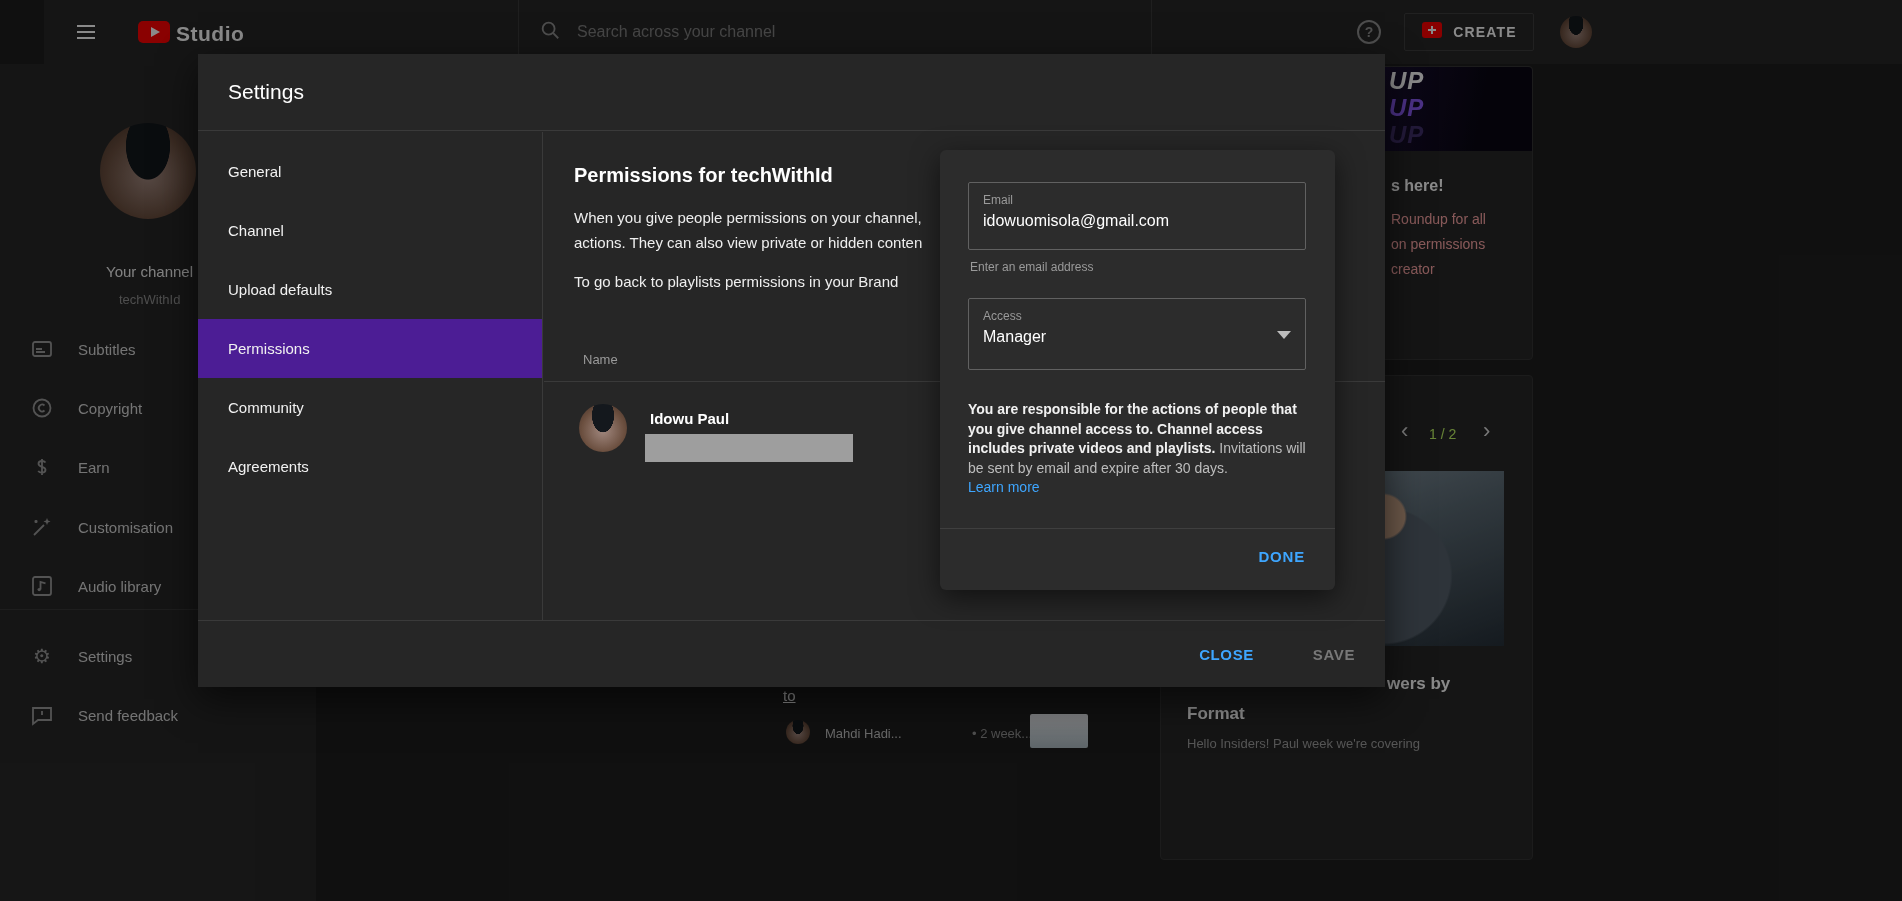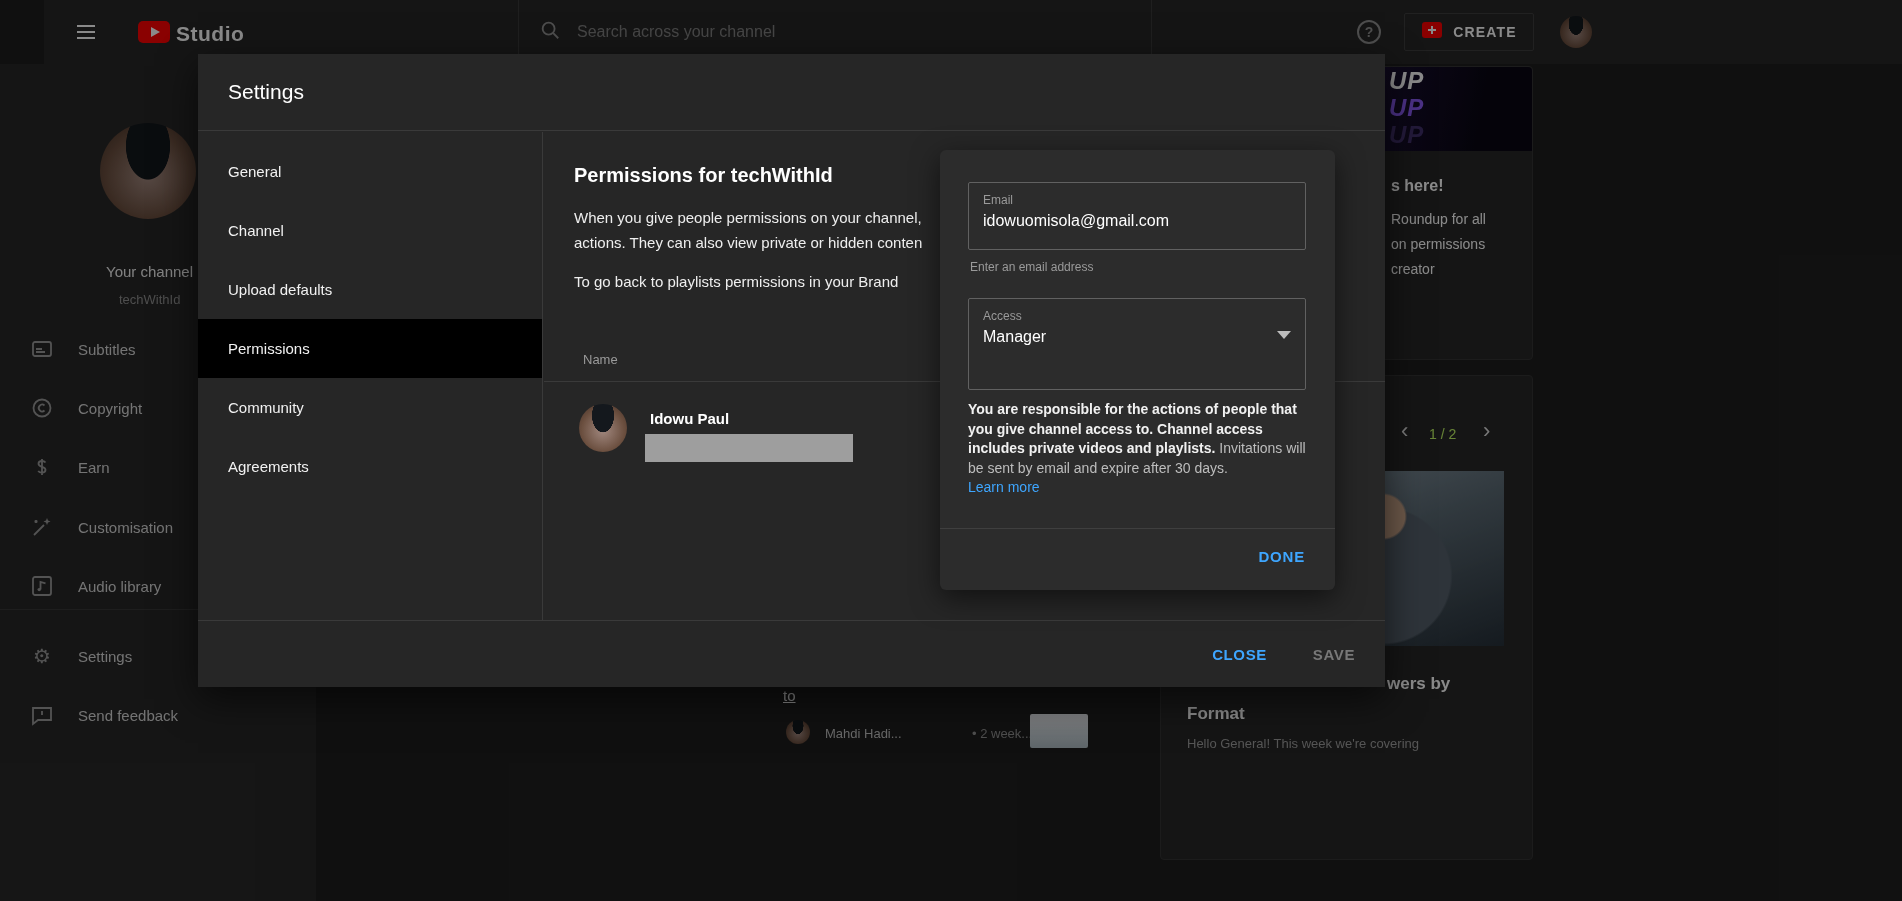--- a/index.html
+++ b/index.html
@@ -36,61 +36,61 @@
   #comment-author { left:825px; top:726px; font-size:13px; color:#bfbfbf; }
   #comment-time { left:936px; top:726px; font-size:13px; color:#909090;margin-left:36px; }
   #comment-thumb { left:1030px; top:714px; width:58px; height:34px; border-radius:2px; background:linear-gradient(180deg,#e8eaed 0%,#b0bec5 100%); }
 
   .bg-card { position:absolute; background:#282828; border:1px solid #343434; border-radius:4px; z-index:5; }
   #promo-card { left:1160px; top:66px; width:373px; height:294px; }
   #promo-art { position:absolute; top:0; left:0; width:100%; height:84px; border-radius:4px 4px 0 0; background:linear-gradient(100deg,#05050b 55%,#1a1033 55%,#0a0714 85%); overflow:hidden; }
   .up { position:absolute; left:228px; font-size:24px; font-weight:800; font-style:italic; letter-spacing:1px; }
   #up1 { top:0; color:#ffffff; } #up2 { top:27px; color:#8b5cf6; } #up3 { top:54px; color:#41306b; }
   #promo-title { position:absolute; left:230px; top:110px; font-size:16px; font-weight:bold; color:#fff; }
-  .promo-line { position:absolute; left:230px; font-size:14px; color:#ffffff; }
+  .promo-line { position:absolute; left:230px; font-size:14px; color:#fca5a5; }
   #pl0 { top:144px; } #pl1 { top:169px; } #pl2 { top:194px; }
 
   #video-card { left:1160px; top:375px; width:373px; height:485px; }
   .chev { position:absolute; top:44px; font-size:22px; color:#ddd; cursor:pointer; line-height:22px; }
   #chev-l { left:240px; } #chev-r { left:322px; }
   #pagination { position:absolute; left:268px; top:50px; font-size:14px; color:#bef264; }
   #video-photo { position:absolute; left:26px; top:95px; width:317px; height:175px; background:radial-gradient(circle at 62% 26%, #c9a489 0 9%, transparent 10%), radial-gradient(circle at 62% 60%, #55606b 0 30%, transparent 31%), linear-gradient(160deg,#93a3ae 0%,#5c6b75 45%,#27313a 100%); }
   .vtitle { position:absolute; font-size:17px; font-weight:bold; color:#fff; }
   #vt0 { left:226px; top:298px; } #vt1 { left:26px; top:328px; }
   #video-body { position:absolute; left:26px; top:360px; width:320px; font-size:13px; color:#9f9f9f; white-space:nowrap; overflow:hidden; }
 
   
   #scrim { position:absolute; inset:0; background:rgba(0,0,0,0.46); z-index:50; }
 
   
   #modal { position:absolute; left:198px; top:54px; width:1187px; height:633px; background:#262626; z-index:100; box-shadow:0 12px 36px rgba(0,0,0,0.6); }
   #modal-header { position:absolute; top:0; left:0; width:100%; height:77px; border-bottom:1px solid #3a3a3a; display:flex; align-items:center; padding-left:30px; }
   #modal-title { font-size:21px; font-weight:500; color:#fff; }
   #modal-nav { position:absolute; top:78px; left:0; width:345px; bottom:67px; border-right:1px solid #3a3a3a; padding-top:10px; }
   .nav-item { height:59px; display:flex; align-items:center; padding-left:30px; font-size:15px; font-weight:500; color:#f1f1f1; cursor:pointer; }
-  .nav-item.selected { background:#000000; }
+  .nav-item.selected { background:#4c1d95; }
   #modal-content { position:absolute; left:346px; top:78px; right:0; bottom:67px; }
   #content-heading { position:absolute; left:30px; top:32px; font-size:20px; font-weight:bold; color:#fff; }
   .body-line { position:absolute; left:30px; font-size:15px; color:#eee; white-space:nowrap; }
   #bl1 { top:77px; } #bl2 { top:102px; } #bl3 { top:141px; }
   #name-header { position:absolute; left:39px; top:220px; font-size:13px; color:#9a9a9a; }
   #name-divider { position:absolute; left:0; top:249px; width:100%; height:1px; background:#3a3a3a; }
   #row-avatar { position:absolute; left:35px; top:272px; width:48px; height:48px; }
   #row-name { position:absolute; left:106px; top:278px; font-size:15px; font-weight:bold; color:#fff; }
   #row-redacted { position:absolute; left:101px; top:302px; width:208px; height:28px; background:#9e9e9e; }
   #modal-footer { position:absolute; bottom:0; left:0; width:100%; height:67px; border-top:1px solid #3a3a3a; display:flex; align-items:center; justify-content:flex-end; gap:46px; padding-right:30px; }
-  .txt-btn { font-size:15px; font-weight:bold; letter-spacing:.6px; cursor:pointer; background:none; border:none; font-family:inherit; }
+  .txt-btn { font-size:15px; font-weight:bold; letter-spacing:.6px; cursor:pointer; background:none; border:none; font-family:inherit;margin-left:13px; }
   #close-btn { color:#3ea6ff; }
   #save-btn { color:#787878; }
 
   
   #invite-popup { position:absolute; left:940px; top:150px; width:395px; height:440px; background:#2c2c2c; border-radius:6px; z-index:200; box-shadow:0 8px 28px rgba(0,0,0,0.55); }
   .field { position:absolute; left:28px; width:338px; border:1px solid #616161; border-radius:2px; padding:10px 14px; }
   #email-field { top:32px; height:68px; }
-  #access-field { top:148px; height:92px; cursor:pointer; }
+  #access-field { top:148px; height:72px; cursor:pointer; }
   .field-label { font-size:12px; color:#9a9a9a; margin-bottom:5px; }
   #email-input { width:100%; background:transparent; border:none; outline:none; color:#fff; font-size:16px; font-family:inherit; }
   #access-value { font-size:16px; color:#fff; }
   #access-caret { position:absolute; right:14px; top:32px; width:0; height:0; border-left:7px solid transparent; border-right:7px solid transparent; border-top:8px solid #bdbdbd; }
   #email-helper { position:absolute; left:30px; top:110px; font-size:12px; color:#9a9a9a; }
   #warning-block { position:absolute; left:28px; top:250px; width:340px; font-size:14px; line-height:19.5px; color:#bdbdbd; }
   #warning-block b { color:#f1f1f1; }
   #learn-more { color:#3ea6ff; text-decoration:none; cursor:pointer; display:inline-block; }
   #popup-divider { position:absolute; left:0; top:378px; width:100%; height:1px; background:#3f3f3f; }
   #done-btn { position:absolute; right:30px; top:398px; color:#3ea6ff; font-size:15px; font-weight:bold; letter-spacing:.8px; cursor:pointer; background:none; border:none; font-family:inherit; }
@@ -220,21 +220,21 @@
   <div class="promo-line" id="pl2">creator</div>
 </section>
 
 <section id="video-card" class="bg-card">
   <span class="chev" id="chev-l">‹</span>
   <span id="pagination">1 / 2</span>
   <span class="chev" id="chev-r">›</span>
   <div id="video-photo"></div>
   <div class="vtitle" id="vt0">wers by</div>
   <div class="vtitle" id="vt1">Format</div>
-  <div id="video-body">Hello General! This week we're covering</div>
+  <div id="video-body">Hello Insiders! Paul week we're covering</div>
 </section>
 
 <div id="scrim"></div>
 
 <div id="modal">
   <div id="modal-header">
     <span id="modal-title">Settings</span>
   </div>
 
   <nav id="modal-nav">

